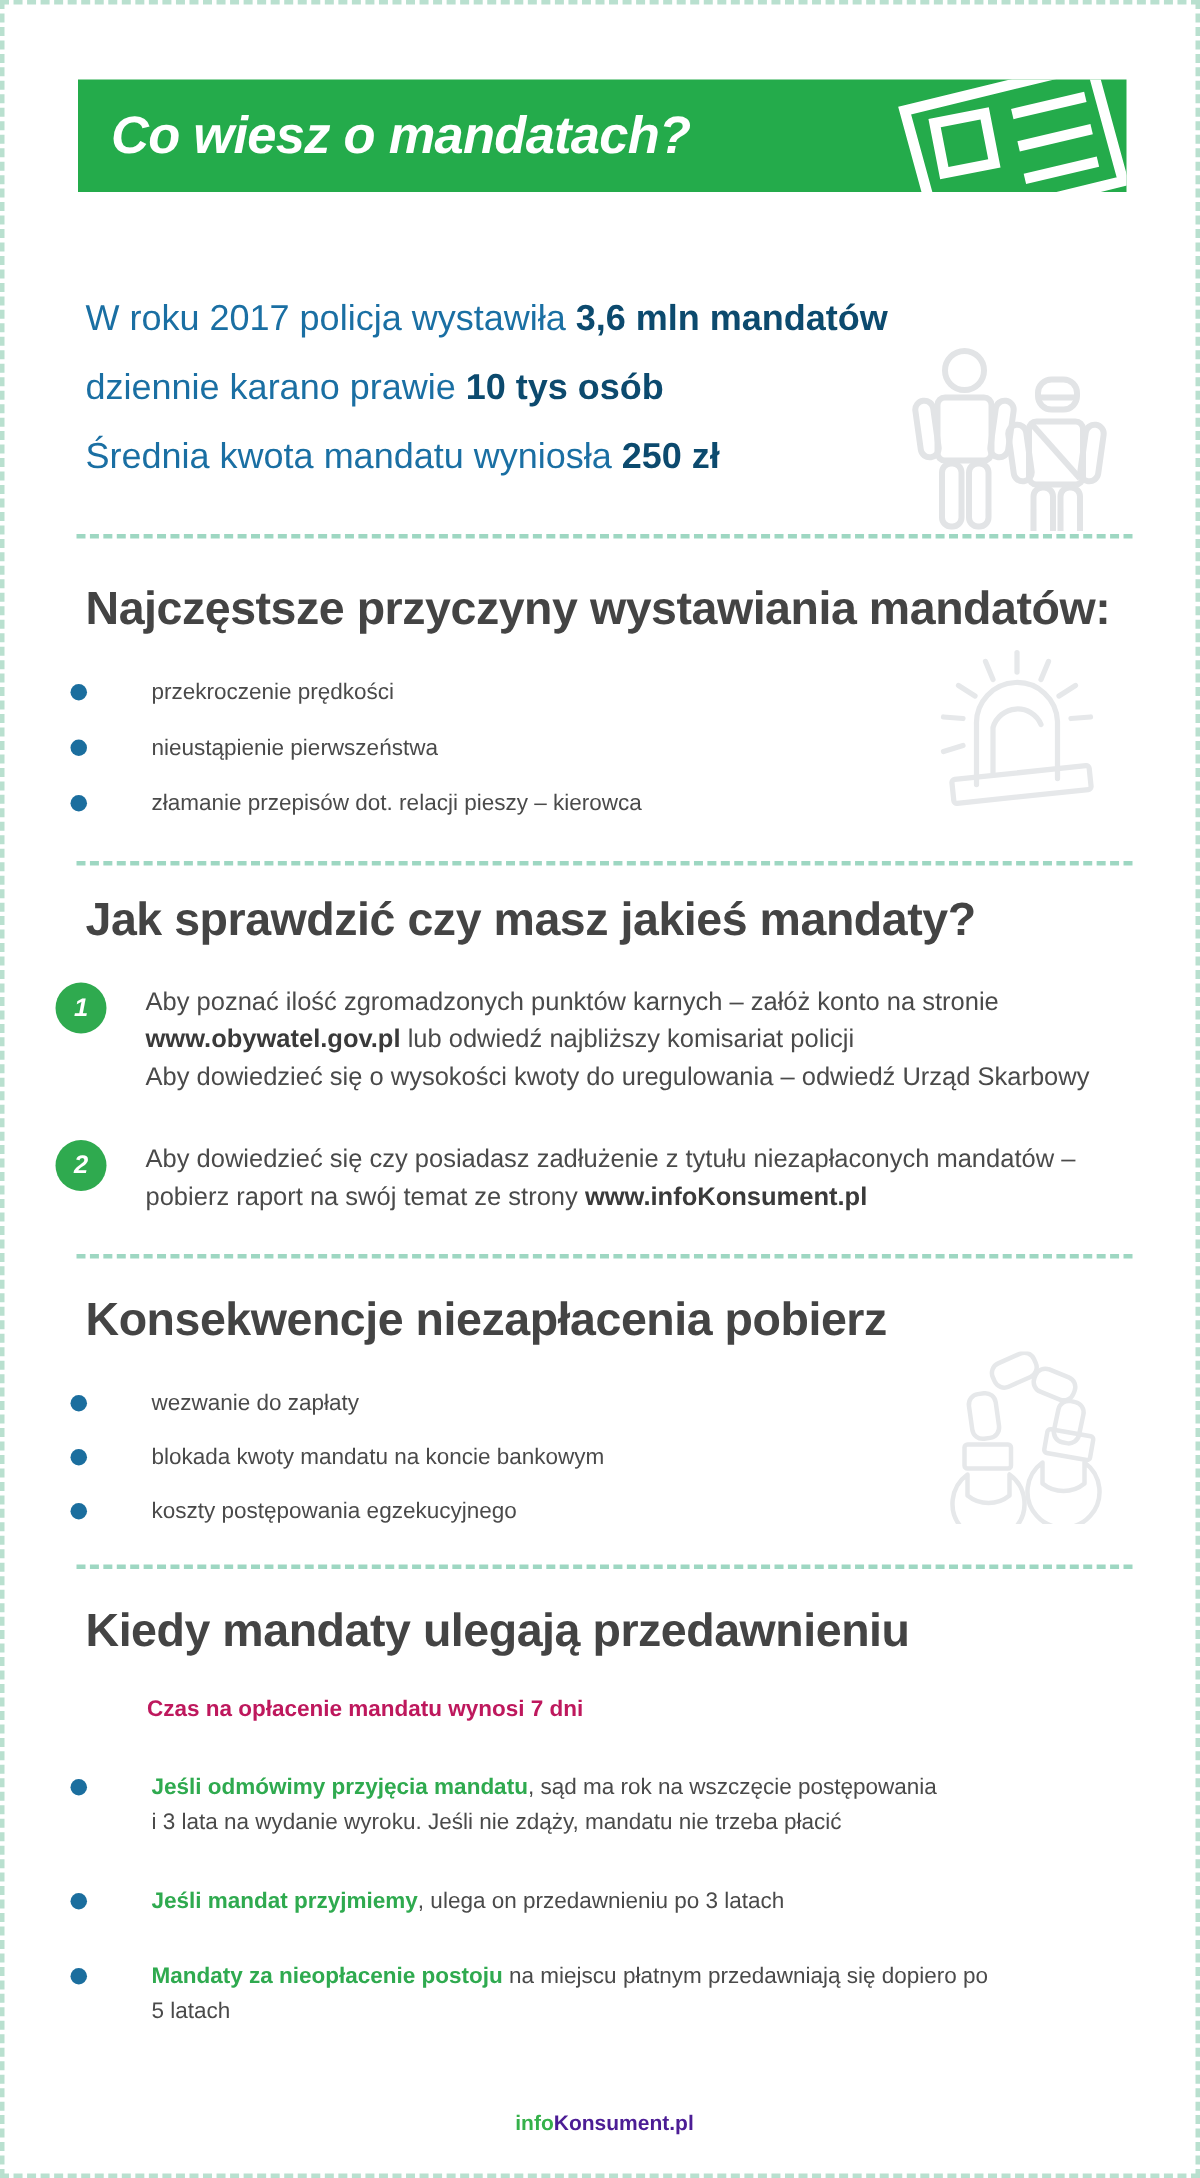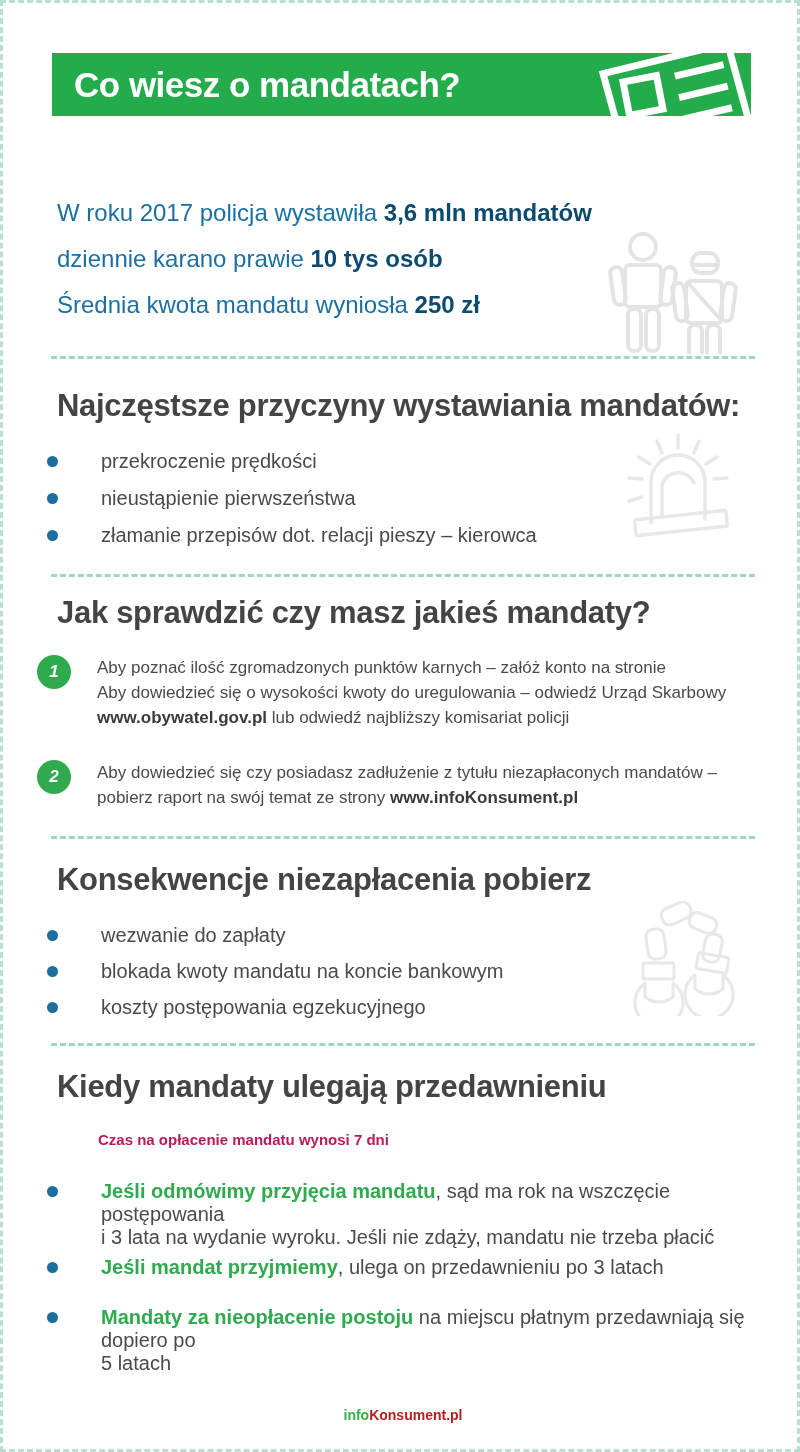--- a/index.html
+++ b/index.html
@@ -19,25 +19,26 @@
     border: 3px dashed #b9e0cf;
     overflow: hidden;
   }
 
   
   .header-bar {
     position: absolute;
     left: 49px;
     top: 50px;
     width: 699px;
-    height: 63px;
+    height: 75px;
     background: #24ab4b;
     display: flex;
     align-items: center;
     overflow: hidden;
+    font-style: italic;
   }
   .header-title {
     color: #ffffff;
     font-size: 35px;
     font-weight: bold;
     letter-spacing: -0.5px;
     margin-left: 22px;
     white-space: nowrap;
   }
   .header-icon {
@@ -104,21 +105,21 @@
     flex: 0 0 auto;
     width: 11px;
     height: 11px;
     border-radius: 50%;
     background: #1b6e9e;
     margin-top: 6px;
   }
   .bullet-text {
     margin-left: 43px;
     color: #4a4a4a;
-    font-size: 20px;
+    font-size: 15px;
     line-height: 23px;
   }
   .bullet-text .hl { color: #2faa4f; font-weight: bold; }
 
   
   .num-row {
     position: absolute;
     left: 34px;
     width: 720px;
     display: flex;
@@ -175,21 +176,21 @@
   .footer {
     position: absolute;
     left: 0;
     top: 1404px;
     width: 800px;
     text-align: center;
     font-size: 14px;
     font-weight: bold;
   }
   .footer .g { color: #35b14a; }
-  .footer .b { color: #b91c1c; margin-top: 16px; }
+  .footer .b { color: #4c1d95; margin-top: 16px; }
 </style>
 </head>
 <body>
 
 <div id="page">
 
   <div class="header-bar">
     <div class="header-title">Co wiesz o mandatach?</div>
     <svg class="header-icon" viewBox="0 0 170 105">
       <g transform="rotate(-11 85 55)" fill="none" stroke="#ffffff" stroke-width="7">
@@ -269,22 +270,22 @@
   </div>
 
   <div class="sep" style="top:571px"></div>
 
   <div class="sec-head" style="top:592px">Jak sprawdzić czy masz jakieś mandaty?</div>
 
   <div class="num-row" style="top:652px">
     <div class="num-badge">1</div>
     <div class="num-body">
       <div>Aby poznać ilość zgromadzonych punktów karnych – załóż konto na stronie</div>
+      <div><b>www.obywatel.gov.pl</b><span> lub odwiedź najbliższy komisariat policji</span></div>
       <div>Aby dowiedzieć się o wysokości kwoty do uregulowania – odwiedź Urząd Skarbowy</div>
-      <div><b>www.obywatel.gov.pl</b><span> lub odwiedź najbliższy komisariat policji</span></div>
     </div>
   </div>
 
   <div class="num-row" style="top:757px">
     <div class="num-badge">2</div>
     <div class="num-body">
       <div>Aby dowiedzieć się czy posiadasz zadłużenie z tytułu niezapłaconych mandatów –</div>
       <div><span>pobierz raport na swój temat ze strony </span><b>www.infoKonsument.pl</b></div>
     </div>
   </div>

